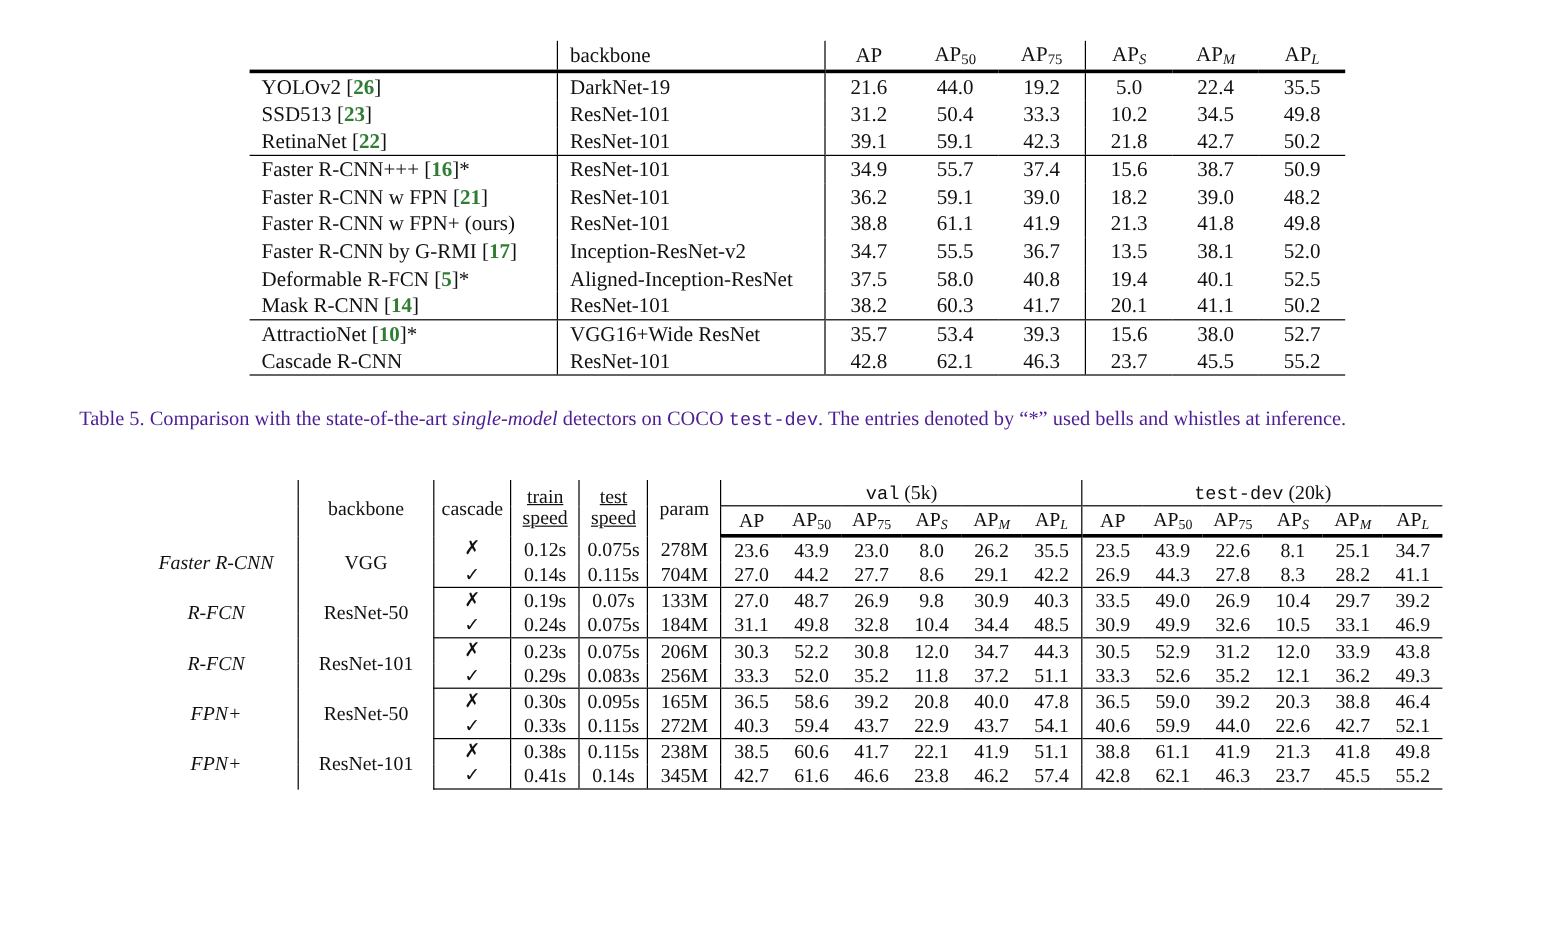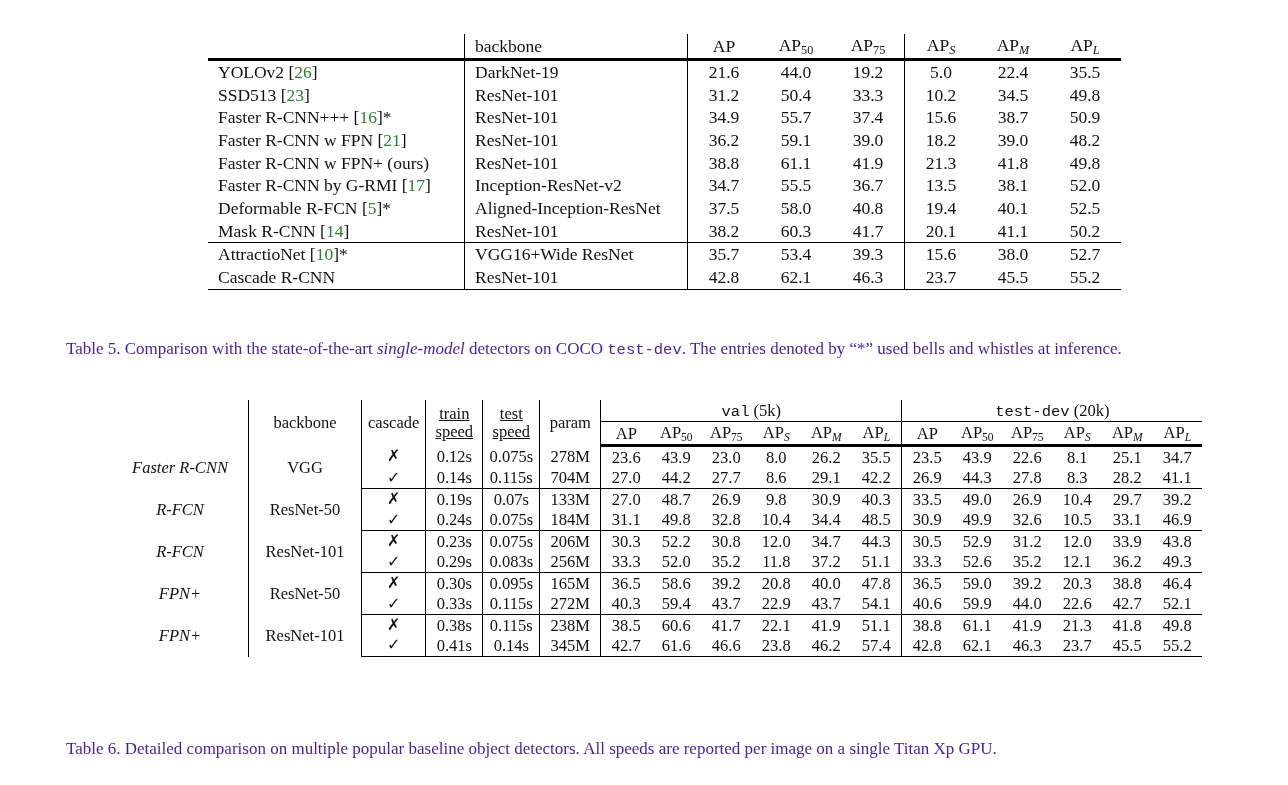--- a/index.html
+++ b/index.html
@@ -37,21 +37,21 @@
   }
   .lft { text-align: left; }
   .ctr { text-align: center; }
 
   .vl  { border-left: 1.1px solid #000; }
 
   .rule-thick td, .rule-thick th { border-bottom: 3px solid #000; }
   .rule-thin  td, .rule-thin  th { border-bottom: 1.1px solid #000; }
 
   .bold { font-weight: bold; }
-  .cite { color: #2f7d32; }
+  .cite { color: #2f7d32; font-weight: bold; }
   .mono { font-family: "Liberation Mono", "DejaVu Sans Mono", monospace; font-size: 15.5px; }
   .ital { font-style: italic; }
 
   sub {
     font-size: 0.70em;
     vertical-align: -0.22em;
     font-style: italic;
   }
   sub.up { font-style: normal; }
 
@@ -133,20 +133,30 @@
           </tr>
           <tr>
             <td class="lft cdesc"><span>SSD513</span> <span>[</span><span class="cite">23</span><span>]</span></td>
             <td class="lft cback vl">ResNet-101</td>
             <td class="ctr cnum vl">31.2</td>
             <td class="ctr cnum">50.4</td>
             <td class="ctr cnum">33.3</td>
             <td class="ctr cnum vl">10.2</td>
             <td class="ctr cnum">34.5</td>
             <td class="ctr cnum">49.8</td>
+          </tr>
+          <tr class="rule-thin">
+            <td class="lft cdesc"><span>RetinaNet</span> <span>[</span><span class="cite">22</span><span>]</span></td>
+            <td class="lft cback vl">ResNet-101</td>
+            <td class="ctr cnum vl">39.1</td>
+            <td class="ctr cnum">59.1</td>
+            <td class="ctr cnum">42.3</td>
+            <td class="ctr cnum vl">21.8</td>
+            <td class="ctr cnum">42.7</td>
+            <td class="ctr cnum">50.2</td>
           </tr>
           <tr>
             <td class="lft cdesc"><span>Faster R-CNN+++</span> <span>[</span><span class="cite">16</span><span>]</span><span>*</span></td>
             <td class="lft cback vl">ResNet-101</td>
             <td class="ctr cnum vl">34.9</td>
             <td class="ctr cnum">55.7</td>
             <td class="ctr cnum">37.4</td>
             <td class="ctr cnum vl">15.6</td>
             <td class="ctr cnum">38.7</td>
             <td class="ctr cnum">50.9</td>
@@ -455,17 +465,14 @@
             <td class="ctr cn">62.1</td>
             <td class="ctr cn">46.3</td>
             <td class="ctr cn">23.7</td>
             <td class="ctr cn">45.5</td>
             <td class="ctr cn">55.2</td>
           </tr>
         </tbody>
     </table>
   </div>
 
-  <div class="caption" id="cap6">
-    <span>Table 6.</span><span> Detailed comparison on multiple popular baseline object detectors. All speeds are reported per image on a single Titan Xp GPU.</span>
-  </div>
 
 </div>
 
 </body></html>

